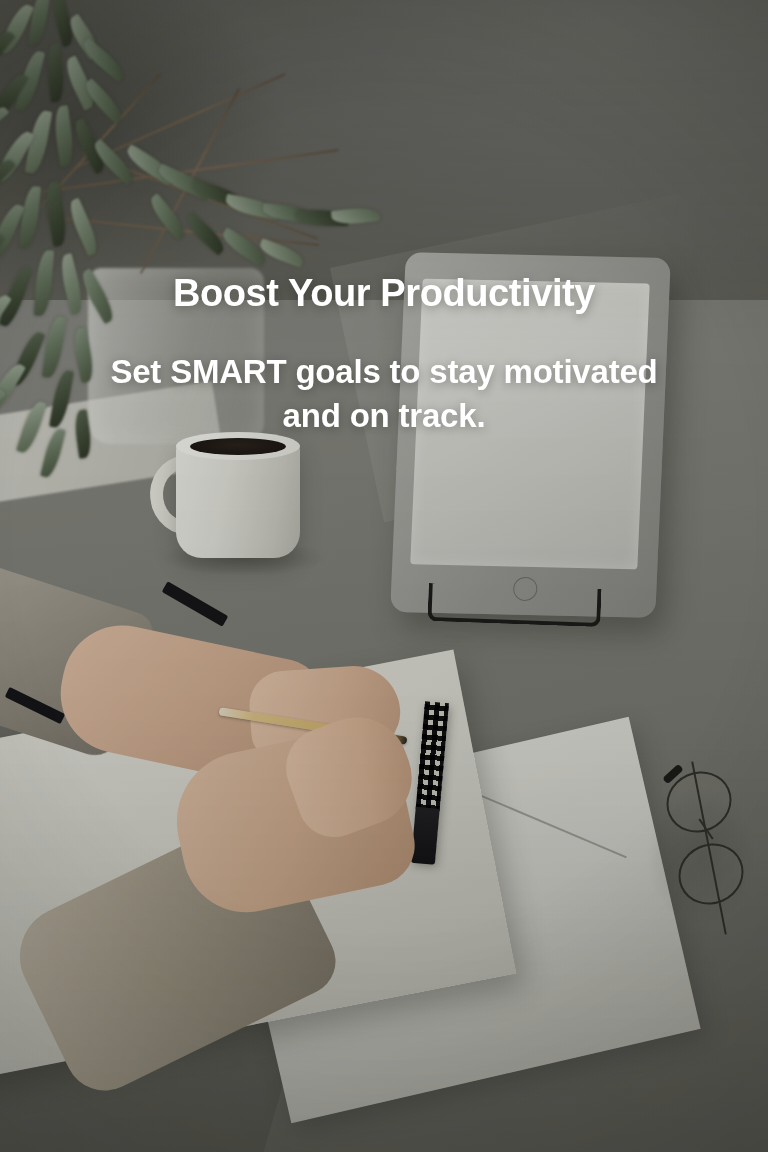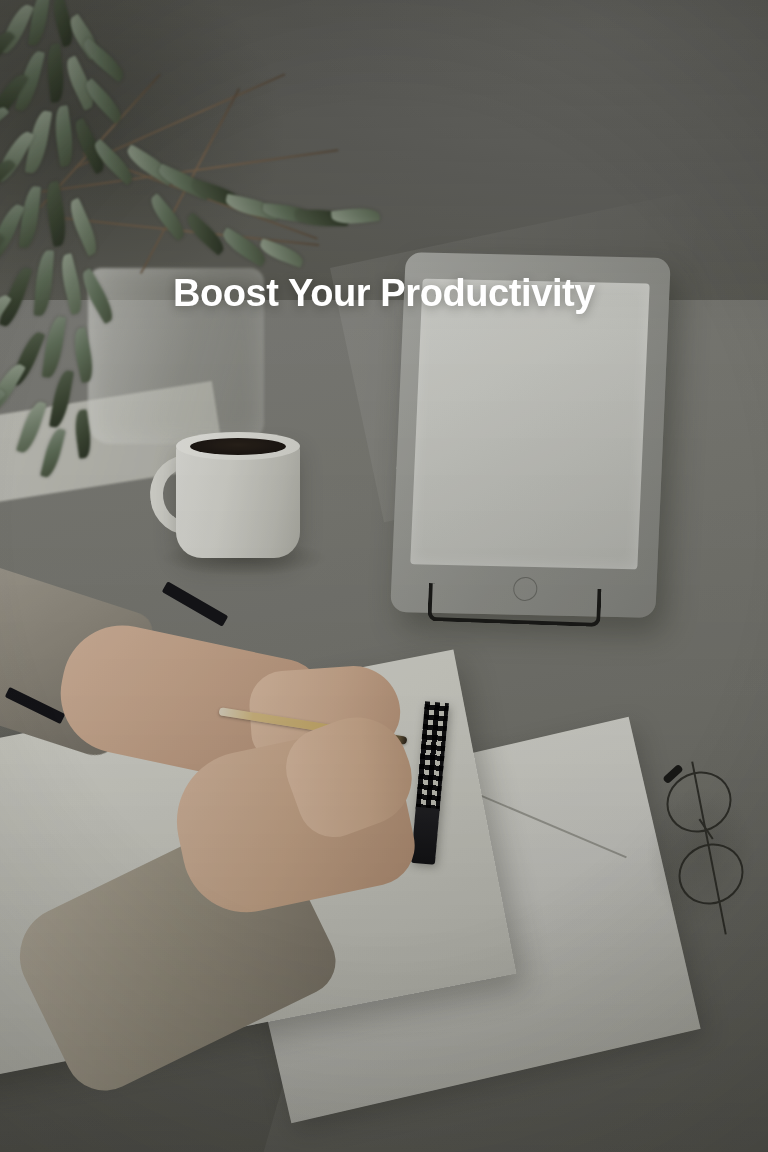--- a/index.html
+++ b/index.html
@@ -424,15 +424,16 @@
       <div class="g-arm"></div>
       <div class="g-tip"></div>
     </div>
 
     <div class="grade"></div>
     <div class="vignette"></div>
   </div>
 
   <div class="text-layer">
     <div class="headline">Boost Your Productivity</div>
+    <div class="subline">Set SMART goals to stay motivated and on track.</div>
   </div>
 
 </div>
 
 </body></html>

